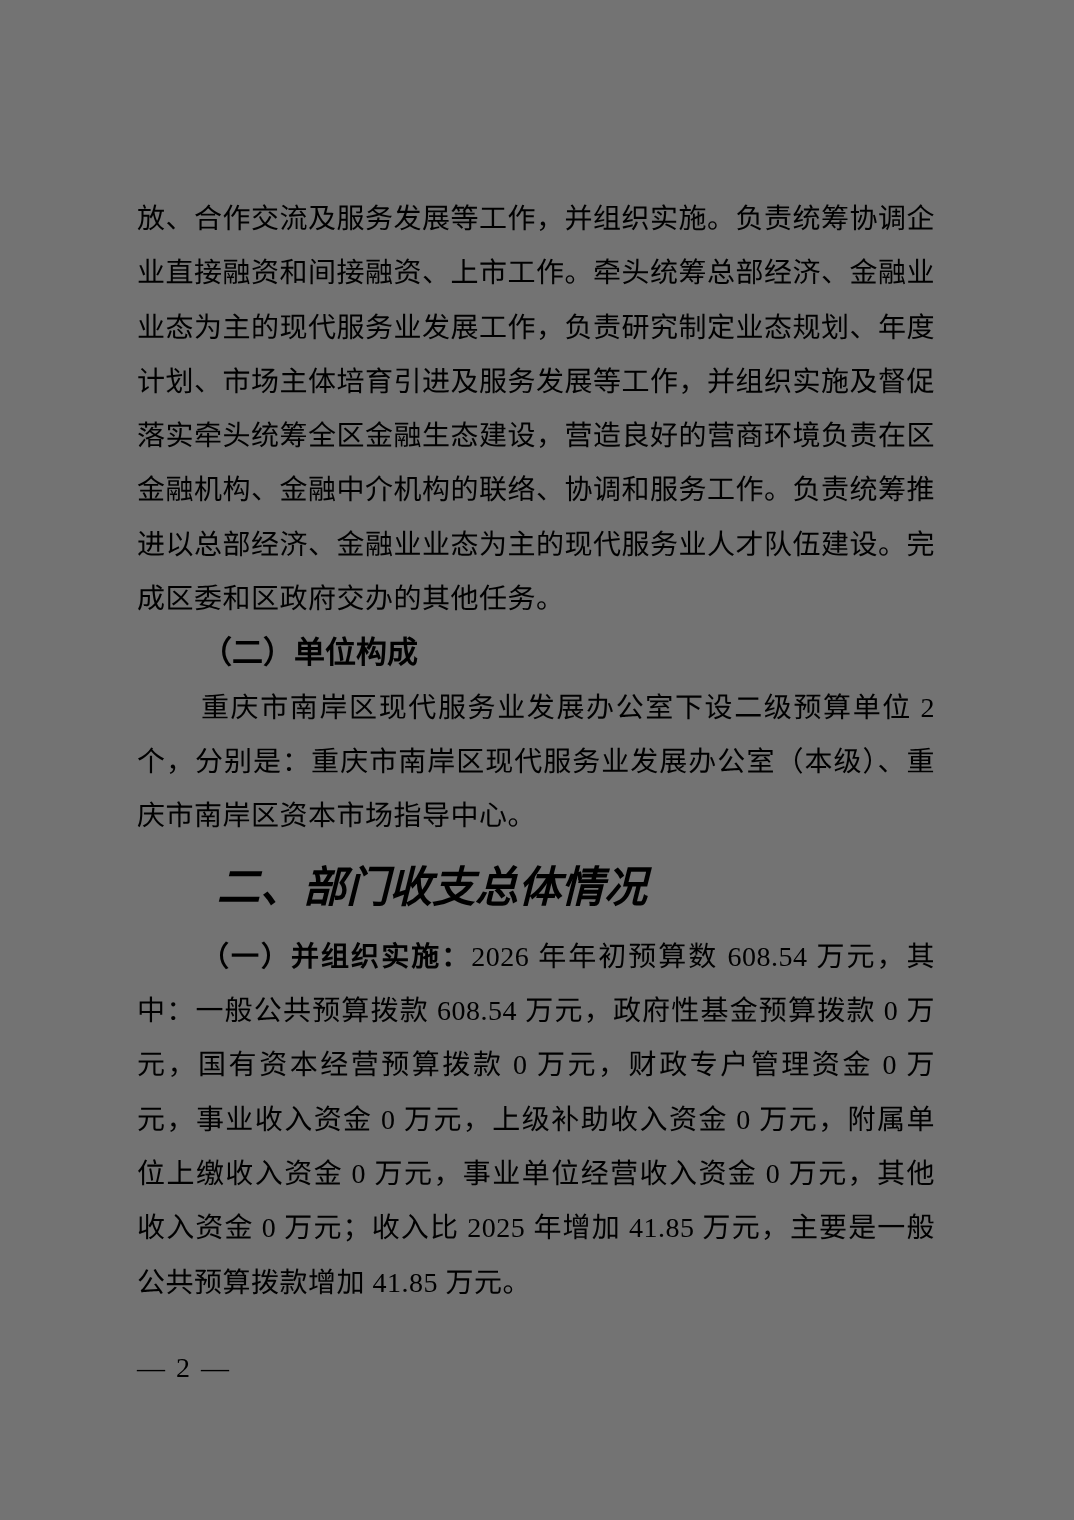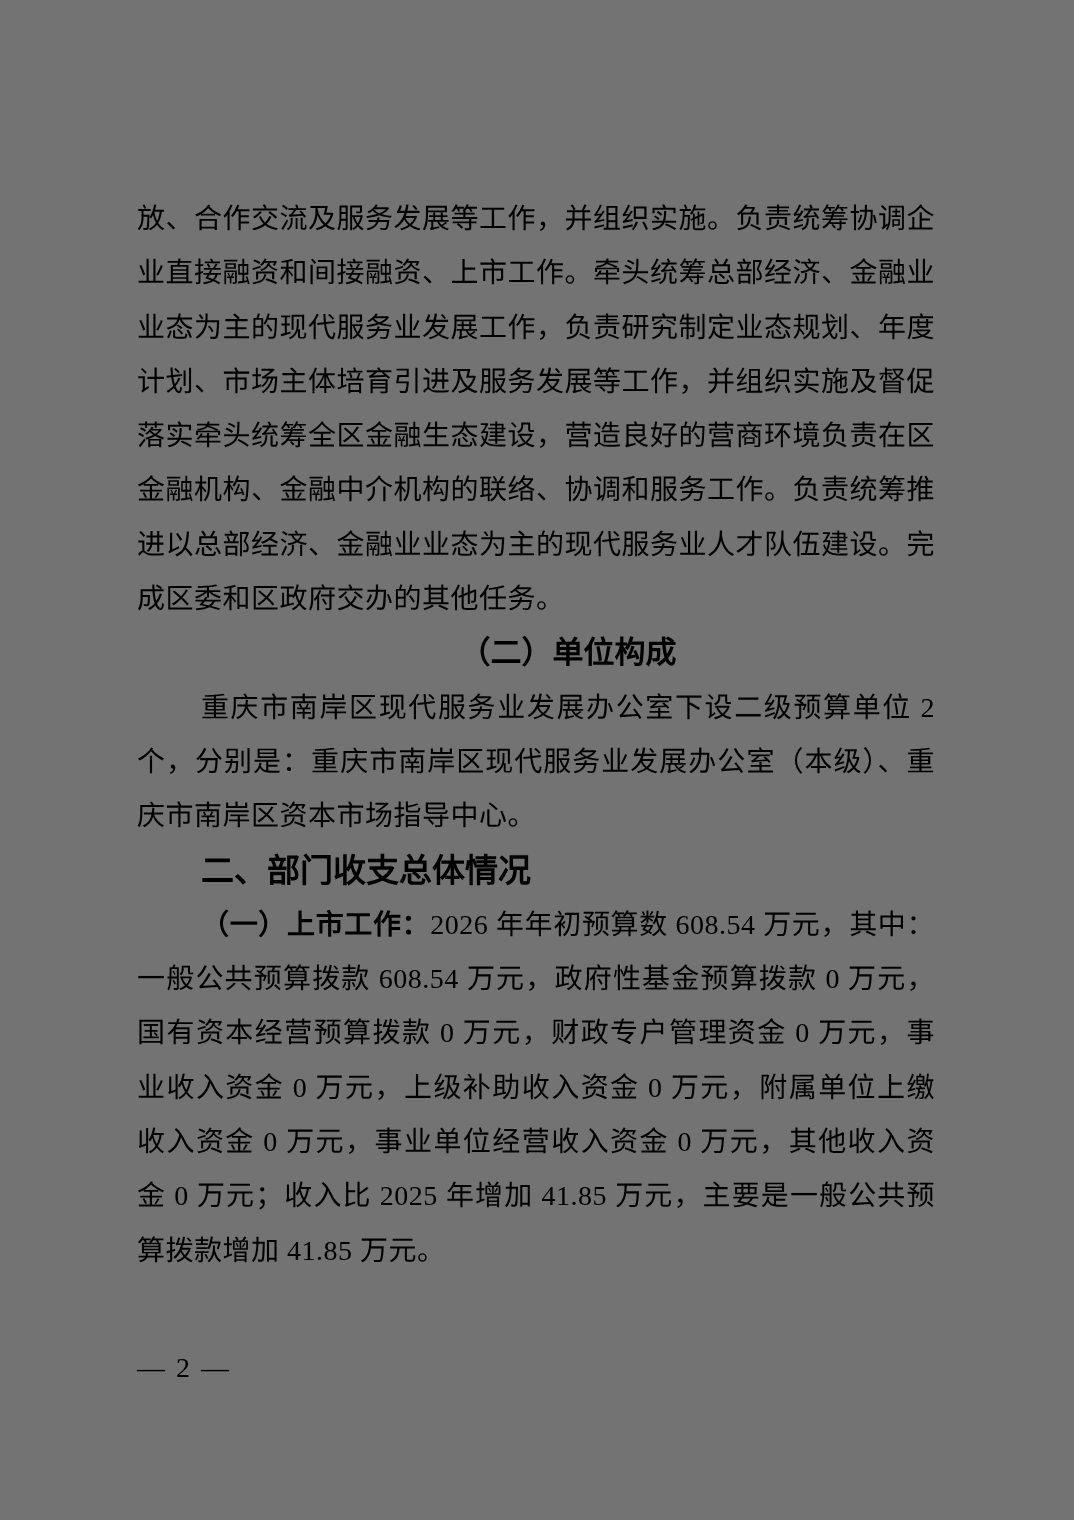--- a/index.html
+++ b/index.html
@@ -38,30 +38,30 @@
     font-family: Liberation Serif, serif;
   }
   h3.kaiti-heading {
     margin: 0;
     font-size: 31px;
     line-height: 54.3px;
     font-weight: bold;
     text-indent: 64px;
     font-family: "Liberation Serif", "DejaVu Serif", serif;
     color: #000000;
-    text-align: center;
   }
   h2.hei-heading {
-    margin: 0;
-    font-size: 33px;
+    margin: 16px;
+    font-size: 43px;
     line-height: 54.3px;
     font-weight: bold;
     text-indent: 64px;
     font-family: "Liberation Sans", "DejaVu Sans", sans-serif;
     color: #000000;
+    font-style: italic;
   }
   strong.lead {
     font-weight: bold;
     letter-spacing: 0.5px;
   }
   .footer {
     position: absolute;
     left: 137px;
     top: 1350px;
     font-size: 28px;
@@ -78,19 +78,19 @@
   <div class="content">
 
     <p class="body">放、合作交流及服务发展等工作，并组织实施。负责统筹协调企业直接融资和间接融资、上市工作。牵头统筹总部经济、金融业业态为主的现代服务业发展工作，负责研究制定业态规划、年度计划、市场主体培育引进及服务发展等工作，并组织实施及督促落实牵头统筹全区金融生态建设，营造良好的营商环境负责在区金融机构、金融中介机构的联络、协调和服务工作。负责统筹推进以总部经济、金融业业态为主的现代服务业人才队伍建设。完成区委和区政府交办的其他任务。</p>
 
     <h3 class="kaiti-heading">（二）单位构成</h3>
 
     <p class="body indent">重庆市南岸区现代服务业发展办公室下设二级预算单位 2 个，分别是：重庆市南岸区现代服务业发展办公室（本级）、重庆市南岸区资本市场指导中心。</p>
 
     <h2 class="hei-heading">二、部门收支总体情况</h2>
 
-    <p class="body indent"><strong class="lead">（一）上市工作：</strong><span>2026 年年初预算数 608.54 万元，其中：一般公共预算拨款 608.54 万元，政府性基金预算拨款 0 万元，国有资本经营预算拨款 0 万元，财政专户管理资金 0 万元，事业收入资金 0 万元，上级补助收入资金 0 万元，附属单位上缴收入资金 0 万元，事业单位经营收入资金 0 万元，其他收入资金 0 万元；收入比 2025 年增加 41.85 万元，主要是一般公共预算拨款增加 41.85 万元。</span></p>
+    <p class="body indent"><strong class="lead">（一）并组织实施：</strong><span>2026 年年初预算数 608.54 万元，其中：一般公共预算拨款 608.54 万元，政府性基金预算拨款 0 万元，国有资本经营预算拨款 0 万元，财政专户管理资金 0 万元，事业收入资金 0 万元，上级补助收入资金 0 万元，附属单位上缴收入资金 0 万元，事业单位经营收入资金 0 万元，其他收入资金 0 万元；收入比 2025 年增加 41.85 万元，主要是一般公共预算拨款增加 41.85 万元。</span></p>
 
 
   </div>
 
   <div class="footer">— 2 —</div>
 </div>
 
 </body></html>

